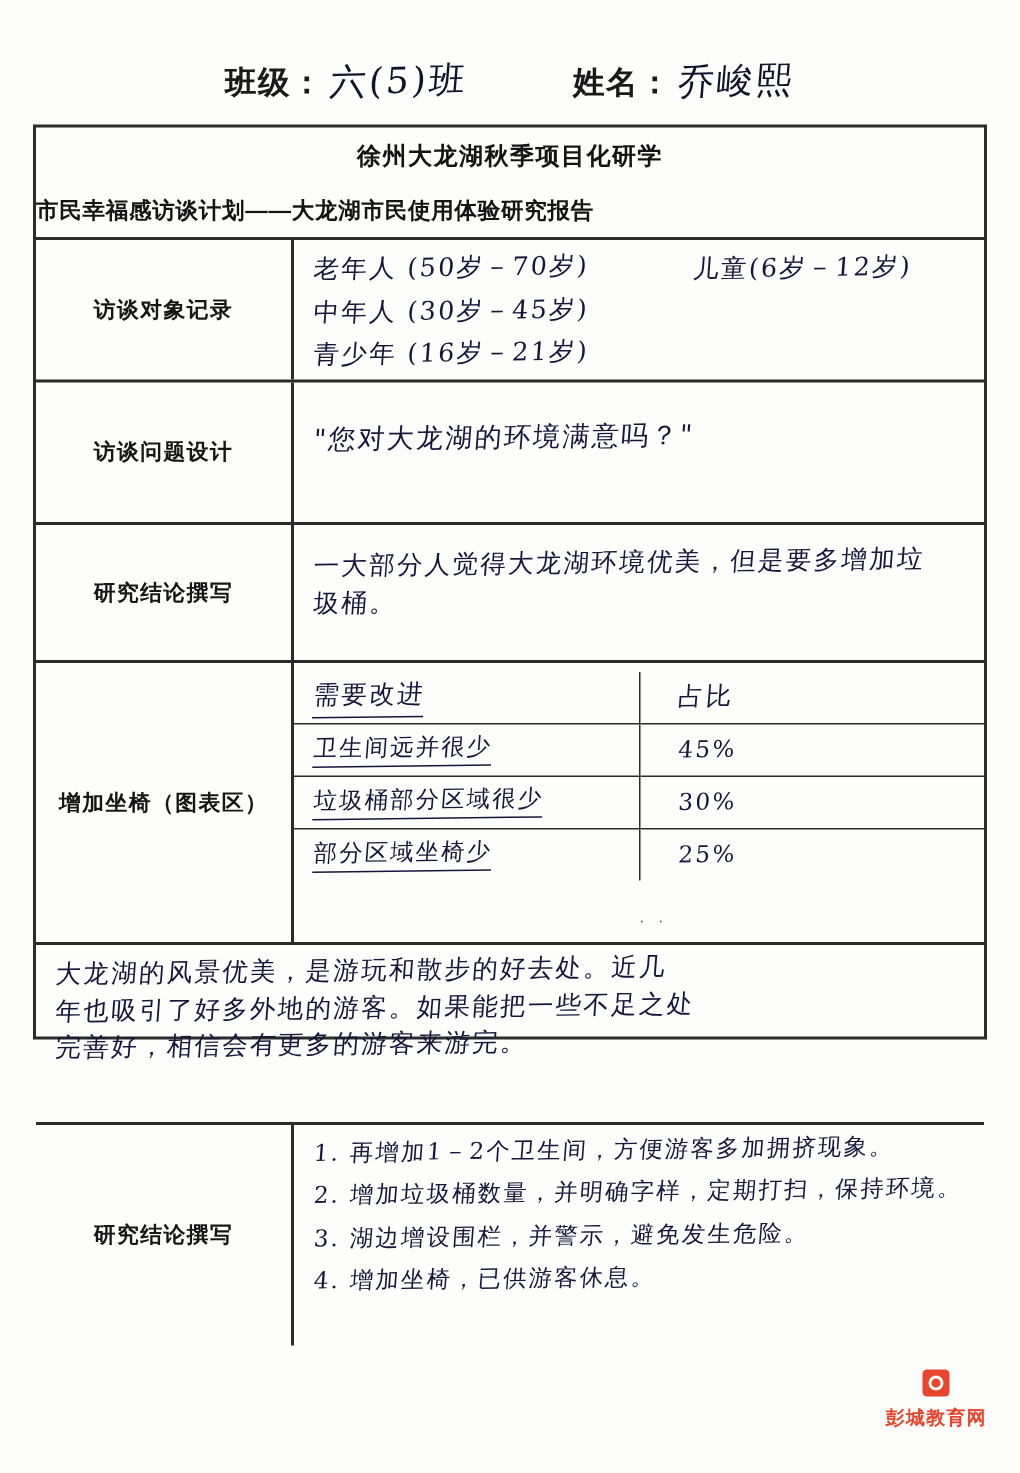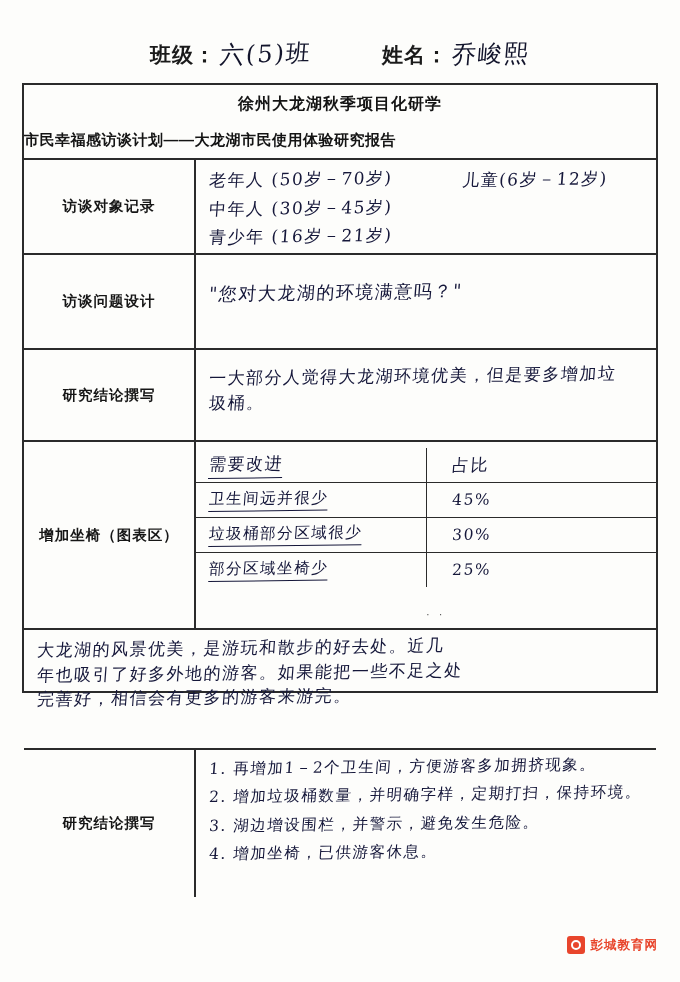--- a/index.html
+++ b/index.html
@@ -188,20 +188,21 @@
   }
 
   
   .watermark {
     position: absolute;
     right: 22px;
     bottom: 28px;
     display: flex;
     align-items: center;
     gap: 6px;
+    flex-direction: column;
   }
   .wm-logo {
     width: 18px;
     height: 18px;
     background: #e8452c;
     border-radius: 3px;
     position: relative;
   }
   .wm-logo::after {
     content: "";

